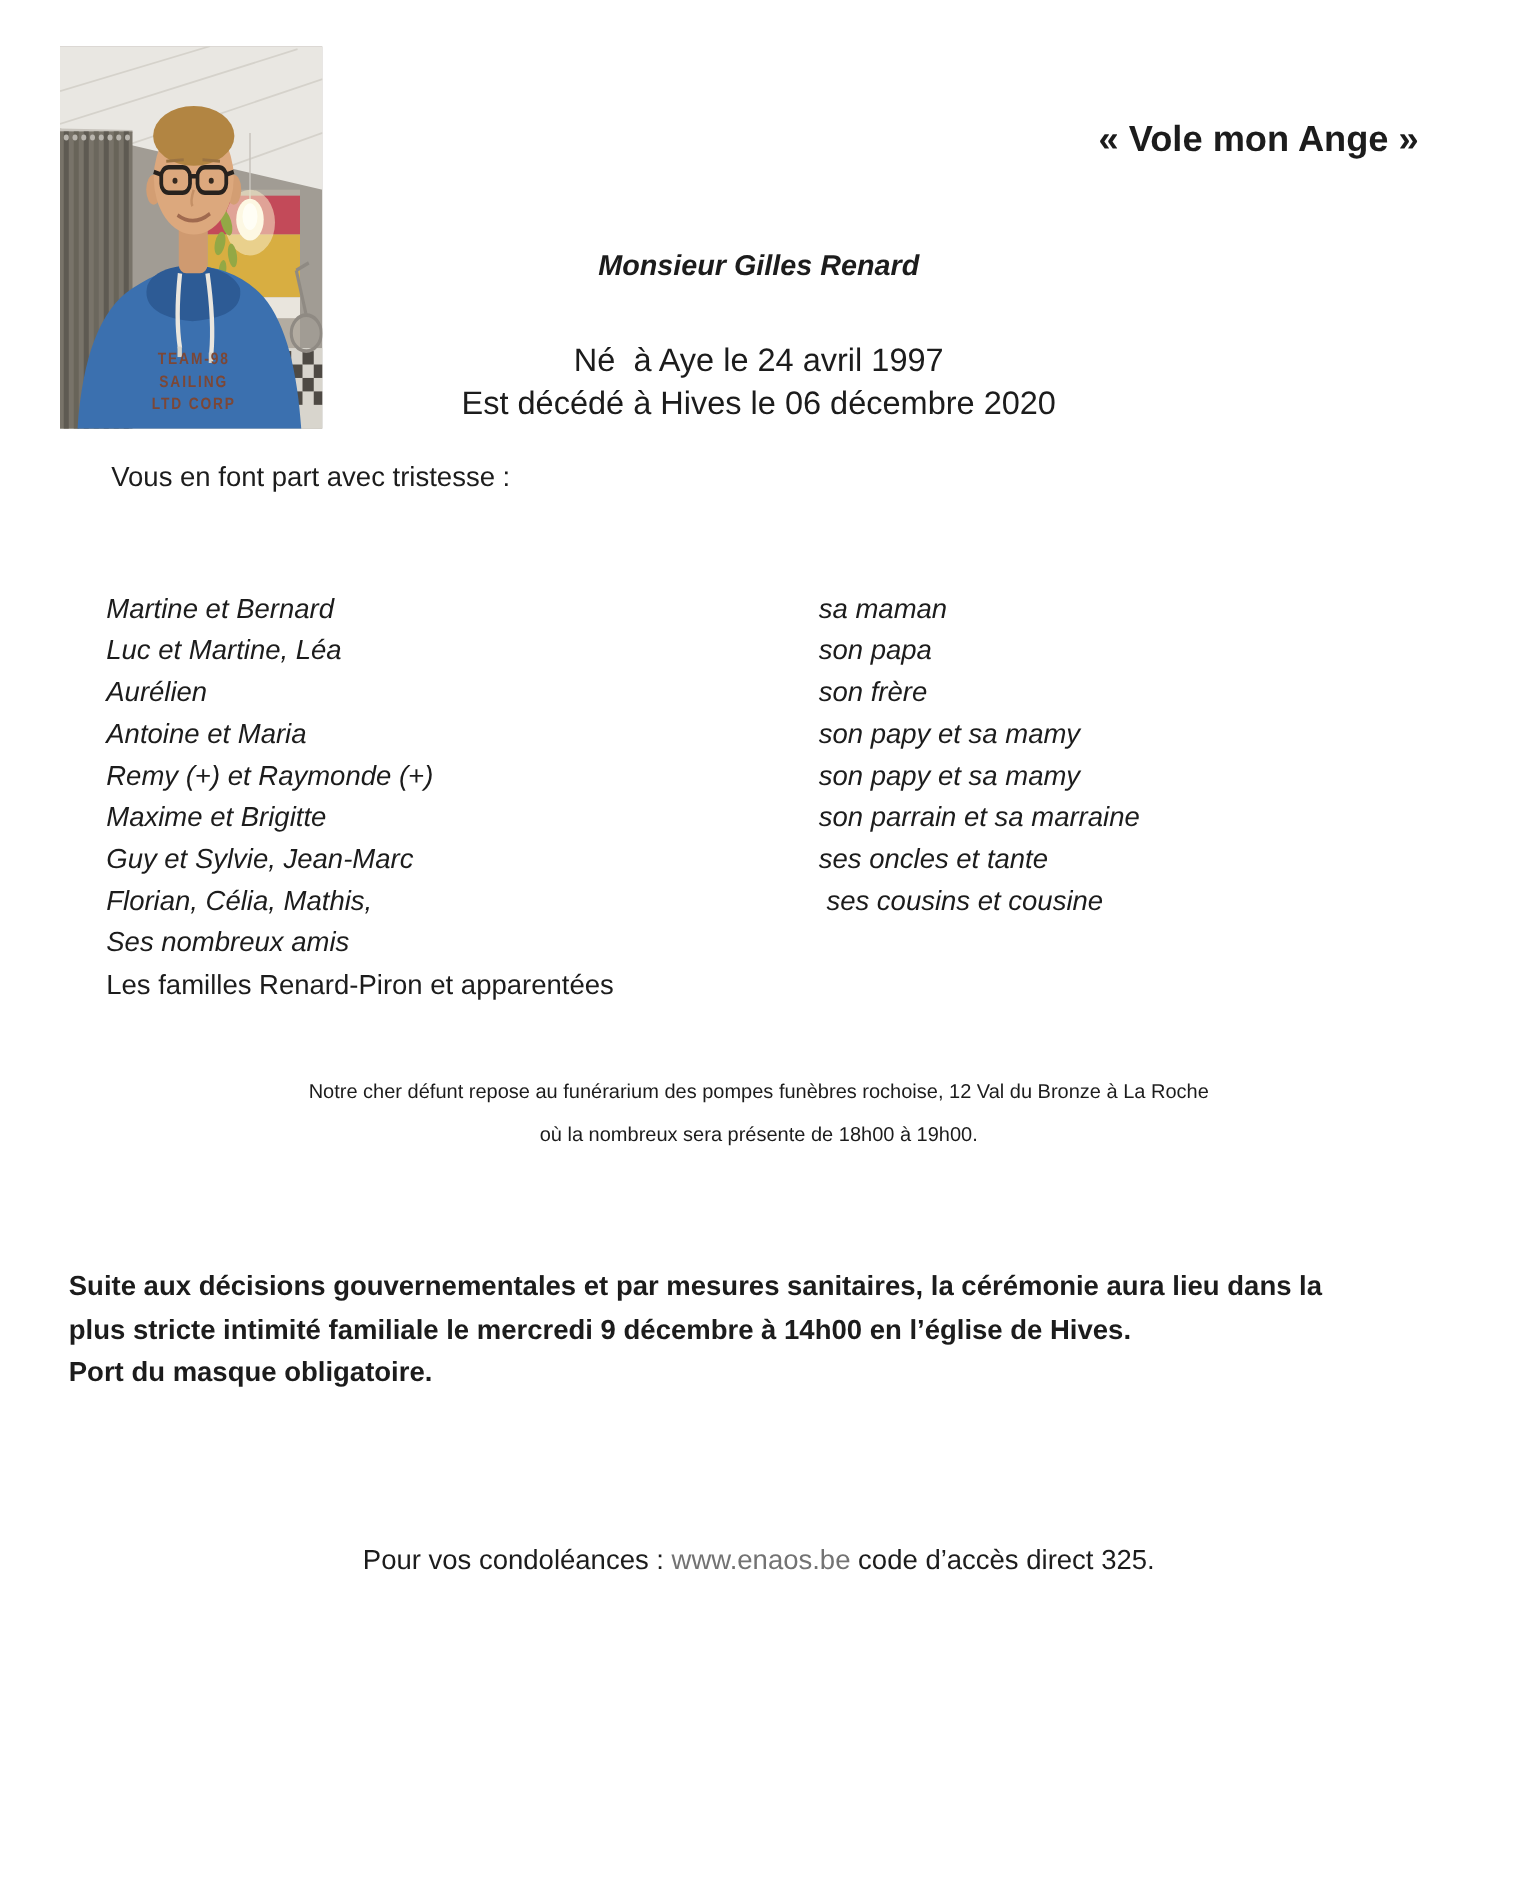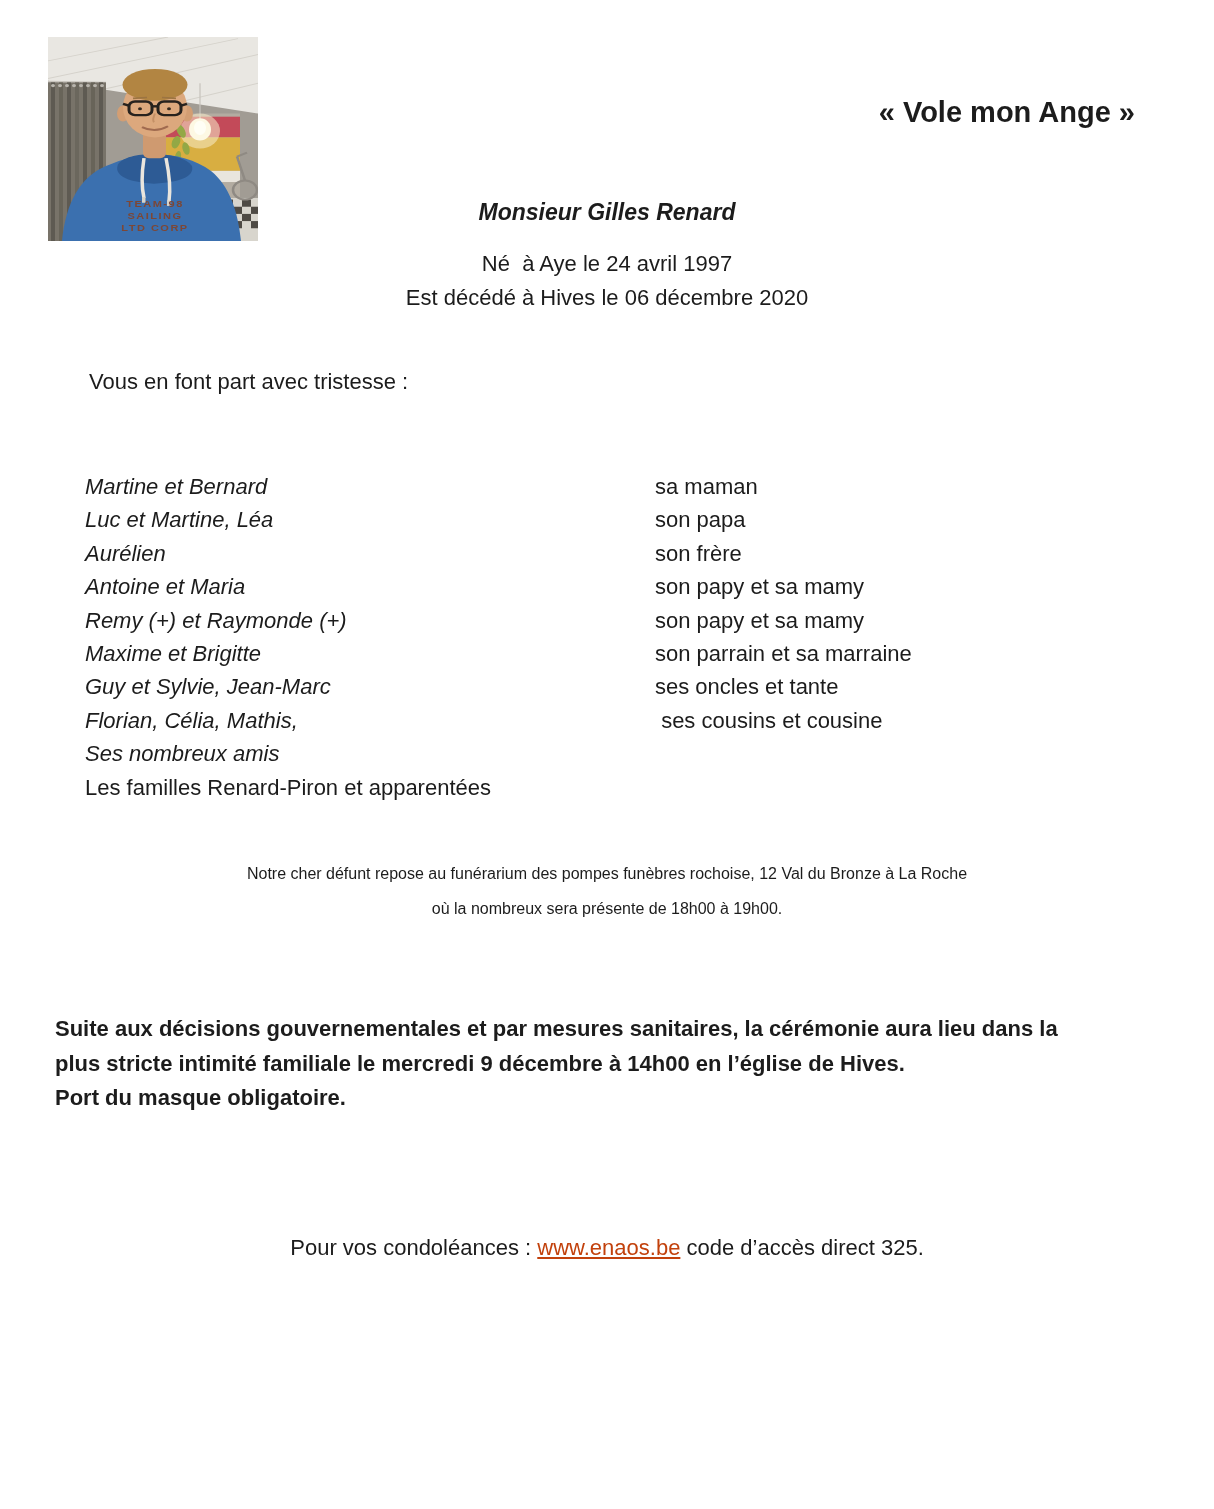--- a/index.html
+++ b/index.html
@@ -8,42 +8,43 @@
     width:1214px;
     height:1509px;
     background:#ffffff;
     font-family:"Liberation Sans",sans-serif;
     color:#1c1c1c;
     overflow:hidden;
   }
   .photo{
     position:absolute;
     left:48px; top:37px;
-    width:210px; height:204px;
+    width:210px; height:306px;
   }
   .photo svg{display:block;width:100%;height:100%;}
   .quote{
     position:absolute;
     top:99px; right:79px;
     font-size:29px; font-weight:bold;
     line-height:26px;
     white-space:pre-wrap;
   }
   .name{
     position:absolute;
     top:199px; left:0; right:0;
     text-align:center;
     font-size:23px; font-weight:bold; font-style:italic;
     line-height:26px;
   }
   .birth,.death{
     position:absolute; left:0; right:0;
     text-align:center;
-    font-size:22px; line-height:26px;
-    white-space:pre-wrap;
+    font-size:26px; line-height:26px;
+    white-space:pre-wrap;
+    margin-top:24px;
   }
   .birth{top:251px;}
   .death{top:285px;}
   .intro{
     position:absolute;
     top:369px; left:89px;
     font-size:22px; line-height:26px;
     white-space:pre-wrap;
   }
   .family{
@@ -56,42 +57,42 @@
     line-height:33.4px;
   }
   .fam-row span{white-space:pre-wrap;}
   .fam-name{
     flex:0 0 570px;
     font-style:italic;
   }
   .fam-row:last-child .fam-name{font-style:normal;}
   .fam-rel{
     flex:1;
+    font-style:italic;
   }
   .repose{
     position:absolute;
     top:856px; left:30px; right:30px;
     text-align:center;
     font-size:16px; line-height:35px;
   }
   .ceremony{
     position:absolute;
     top:1012px; left:55px; right:55px;
     font-size:22px; font-weight:bold; line-height:34.5px;
   }
   .condolences{
     position:absolute;
     top:1235px; left:0; right:0;
     text-align:center;
     font-size:22px; line-height:26px;
     white-space:pre-wrap;
   }
   .condolences a{
-    color:#c2410c;
-    text-decoration:underline;
+    color:#737373;
     cursor:pointer;
   }
 </style>
 </head>
 <body>
 
 <div class="page">
 
   <div class="photo">
     <svg viewBox="0 0 210 256" preserveAspectRatio="none">

